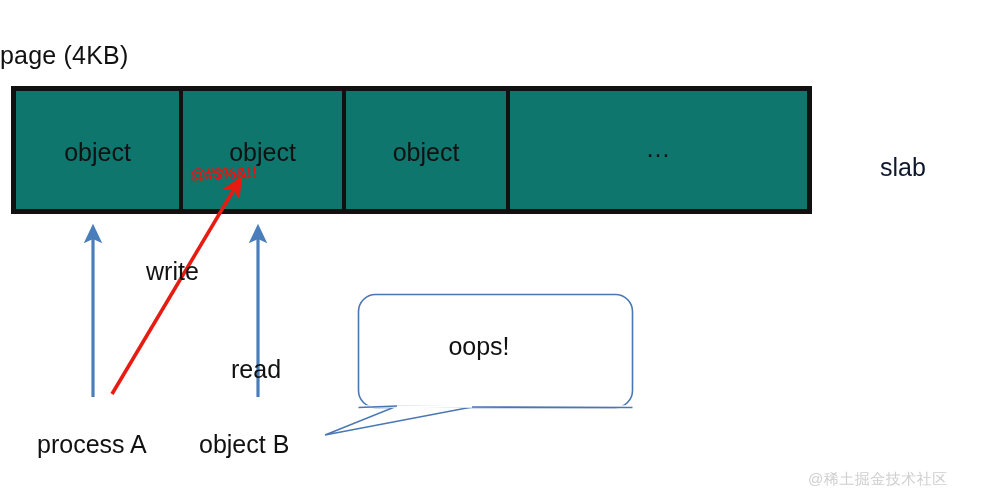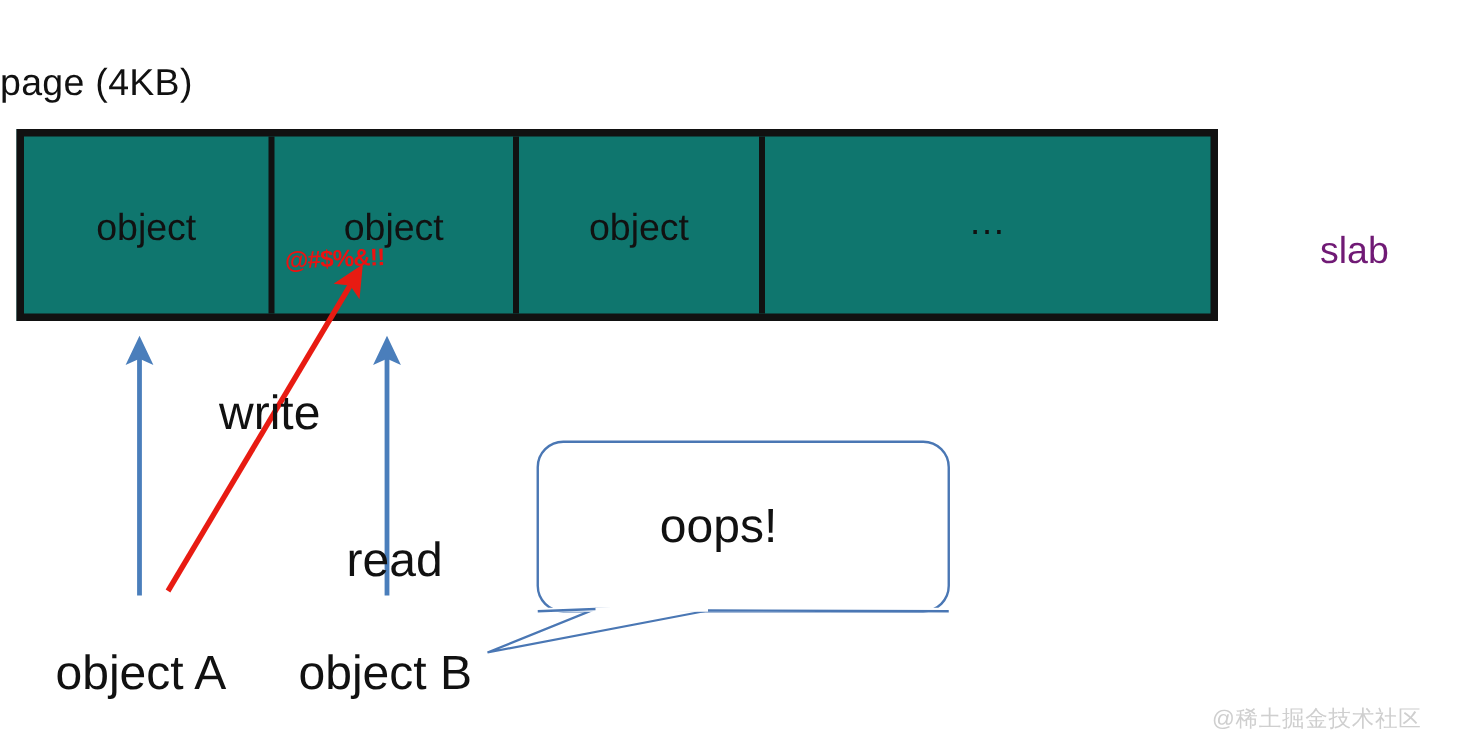--- a/index.html
+++ b/index.html
@@ -73,36 +73,36 @@
     transform: rotate(-2deg);
     transform-origin: left center;
   }
 
   
   .slab-label {
     position: absolute;
     left: 880px;
     top: 153px;
     font-size: 25px;
-    color: #701a75;
+    color: #0f172a;
     white-space: nowrap;
   }
 
   
   #overlay {
     position: absolute;
     left: 0; top: 0;
     width: 988px; height: 493px;
     pointer-events: none;
   }
 
   
   .lbl {
     position: absolute;
-    font-size: 32px;
+    font-size: 25px;
     color: #111111;
     white-space: nowrap;
   }
   .lbl-write   { left: 146px; top: 257px; }
   .lbl-read    { left: 231px; top: 307px; margin-top: 48px; }
   .lbl-procA   { left: 37px;  top: 430px; }
   .lbl-procB   { left: 199px; top: 430px; }
   .lbl-oops {
     left: 358px; top: 332px; width: 242px;
     text-align: center;
@@ -163,18 +163,18 @@
 
     <rect x="358.5" y="294.5" width="274" height="113" rx="17" ry="17" fill="#ffffff" stroke="#4a77b4" stroke-width="1.6"></rect>
     <path d="M 325,435 L 397,406 L 472,407 Z" fill="#ffffff" stroke="#4a77b4" stroke-width="1.5"></path>
     <line x1="360" y1="406.5" x2="632" y2="406.5" stroke="#ffffff" stroke-width="2.6"></line>
     <path d="M 358.5,407.5 L 397,406 M 472,407 L 632.5,407.5" stroke="#4a77b4" stroke-width="1.6" fill="none"></path>
   </svg>
 
   <div class="lbl lbl-write">write</div>
   <div class="lbl lbl-read">read</div>
   <div class="lbl lbl-oops">oops!</div>
-  <div class="lbl lbl-procA">object A</div>
+  <div class="lbl lbl-procA">process A</div>
   <div class="lbl lbl-procB">object B</div>
 
   <div class="watermark">@稀土掘金技术社区</div>
 
 </div>
 
 </body></html>

